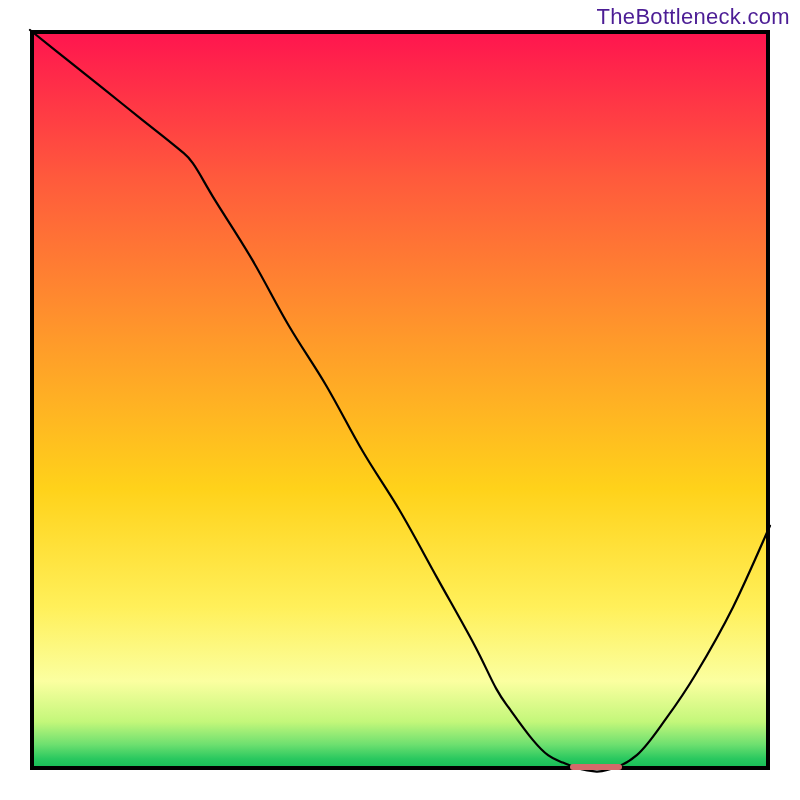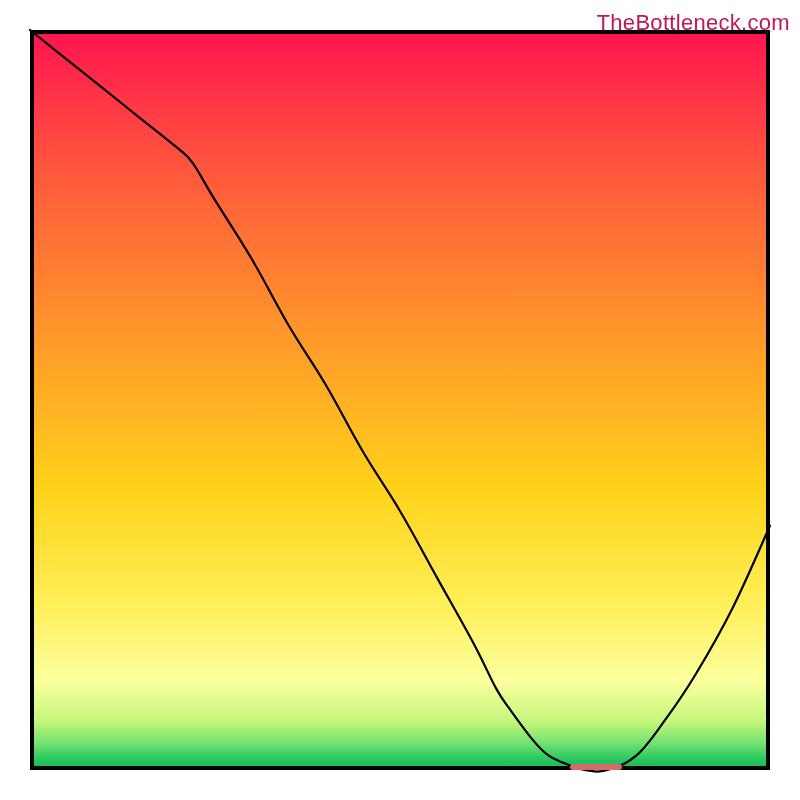--- a/index.html
+++ b/index.html
@@ -11,23 +11,23 @@
     font-family: Arial, Helvetica, sans-serif;
     overflow: hidden;
   }
   .stage {
     position: relative;
     width: 800px;
     height: 800px;
   }
   .watermark {
     position: absolute;
-    top: 10px;
+    top: 4px;
     right: 10px;
-    color: #be185d;
+    color: #4c1d95;
     font-size: 22px;
     font-weight: 500;
     letter-spacing: 0.3px;
     z-index: 10;
   }
   .plot-area {
     position: absolute;
     left: 30px;
     top: 30px;
     width: 740px;

